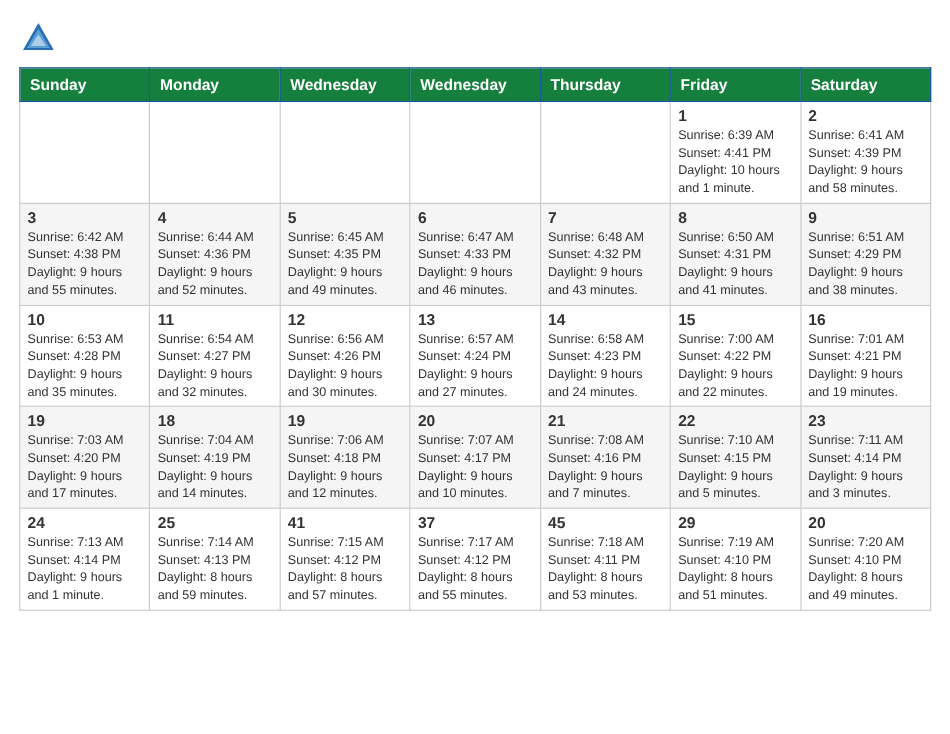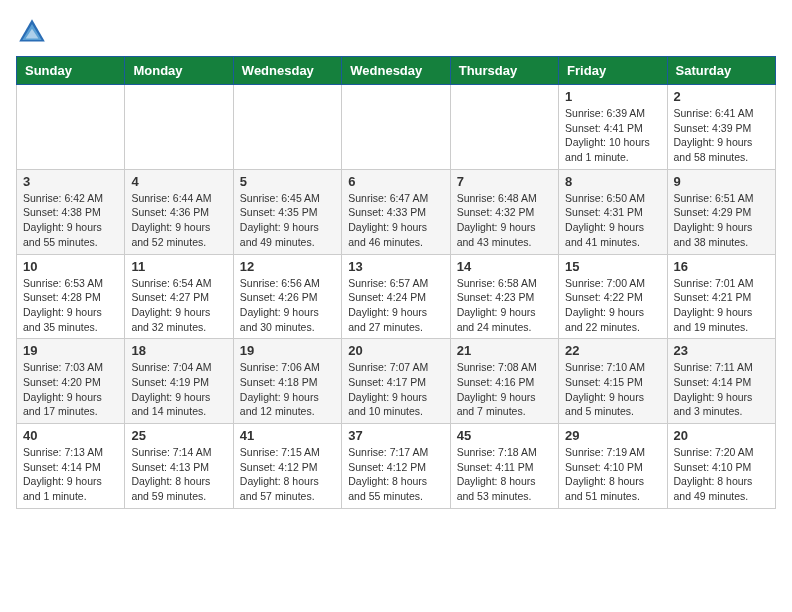--- a/index.html
+++ b/index.html
@@ -218,21 +218,21 @@
           <div class="day-number">22</div>
           <div class="day-info">Sunrise: 7:10 AM<br>Sunset: 4:15 PM<br>Daylight: 9 hours and 5 minutes.</div>
         </td>
         <td>
           <div class="day-number">23</div>
           <div class="day-info">Sunrise: 7:11 AM<br>Sunset: 4:14 PM<br>Daylight: 9 hours and 3 minutes.</div>
         </td>
       </tr>
       <tr>
         <td>
-          <div class="day-number">40</div>
+          <div class="day-number">24</div>
           <div class="day-info">Sunrise: 7:13 AM<br>Sunset: 4:14 PM<br>Daylight: 9 hours and 1 minute.</div>
         </td>
         <td>
           <div class="day-number">25</div>
           <div class="day-info">Sunrise: 7:14 AM<br>Sunset: 4:13 PM<br>Daylight: 8 hours and 59 minutes.</div>
         </td>
         <td>
           <div class="day-number">41</div>
           <div class="day-info">Sunrise: 7:15 AM<br>Sunset: 4:12 PM<br>Daylight: 8 hours and 57 minutes.</div>
         </td>

